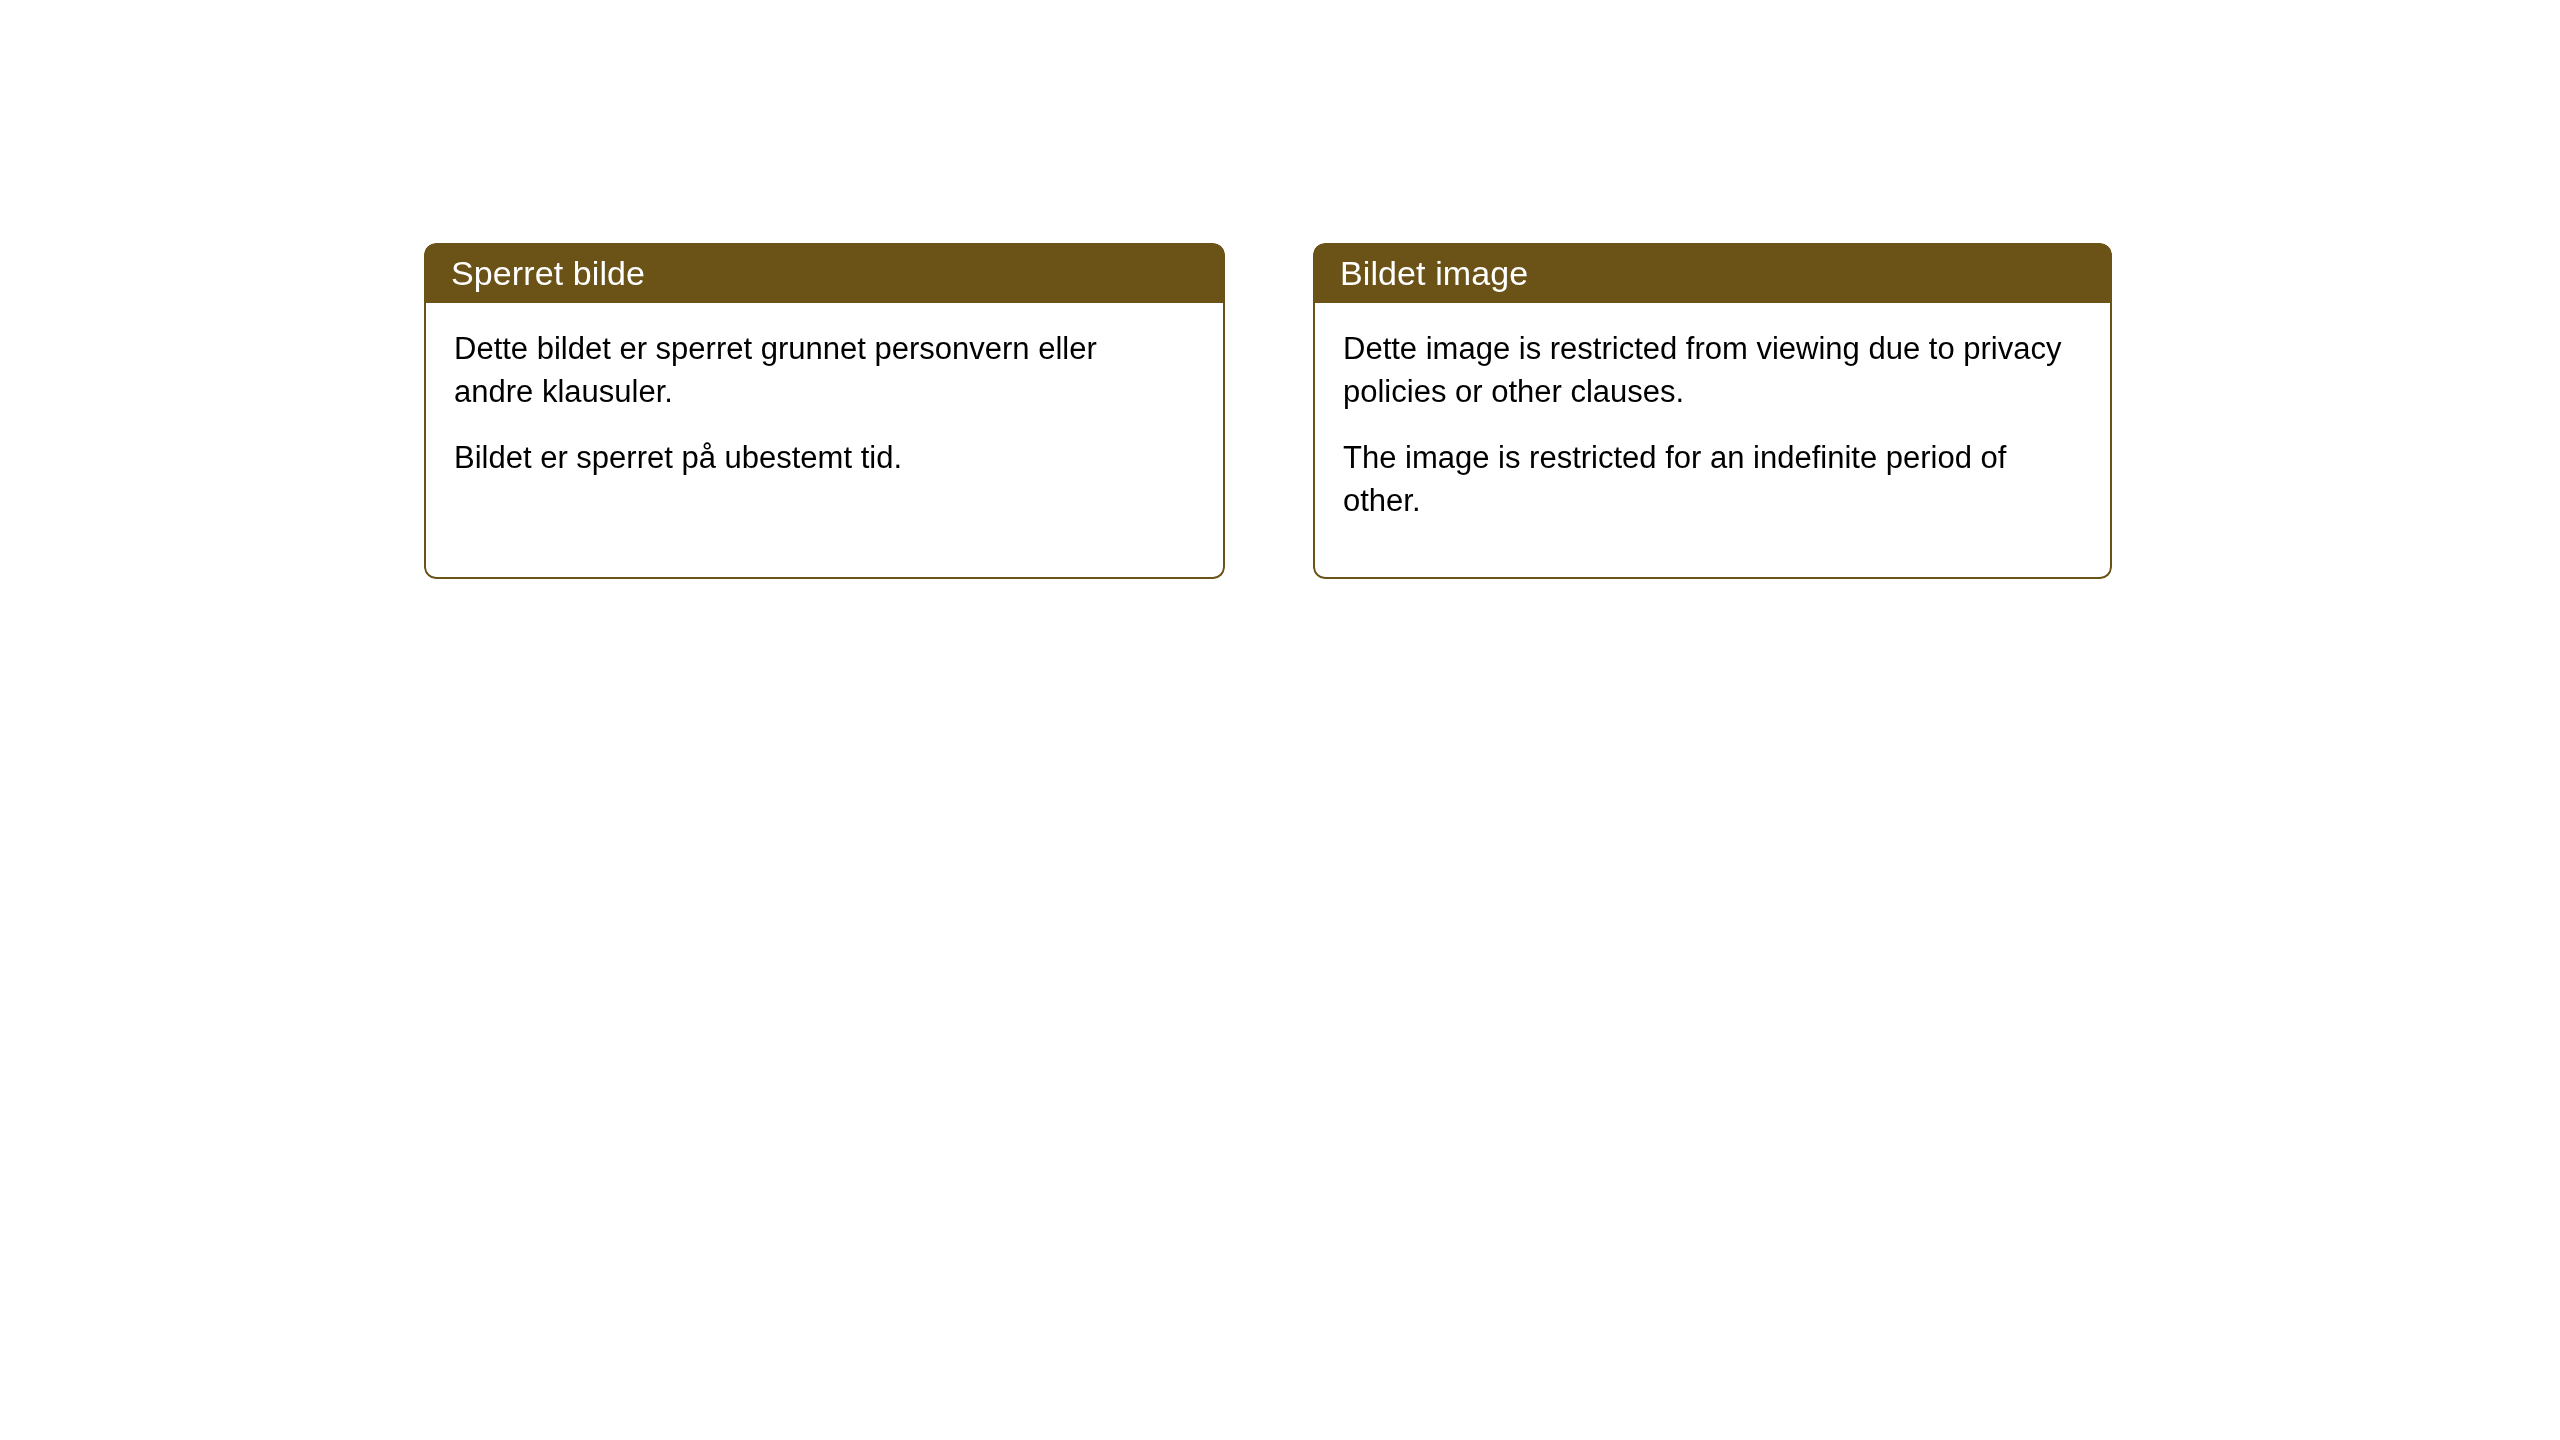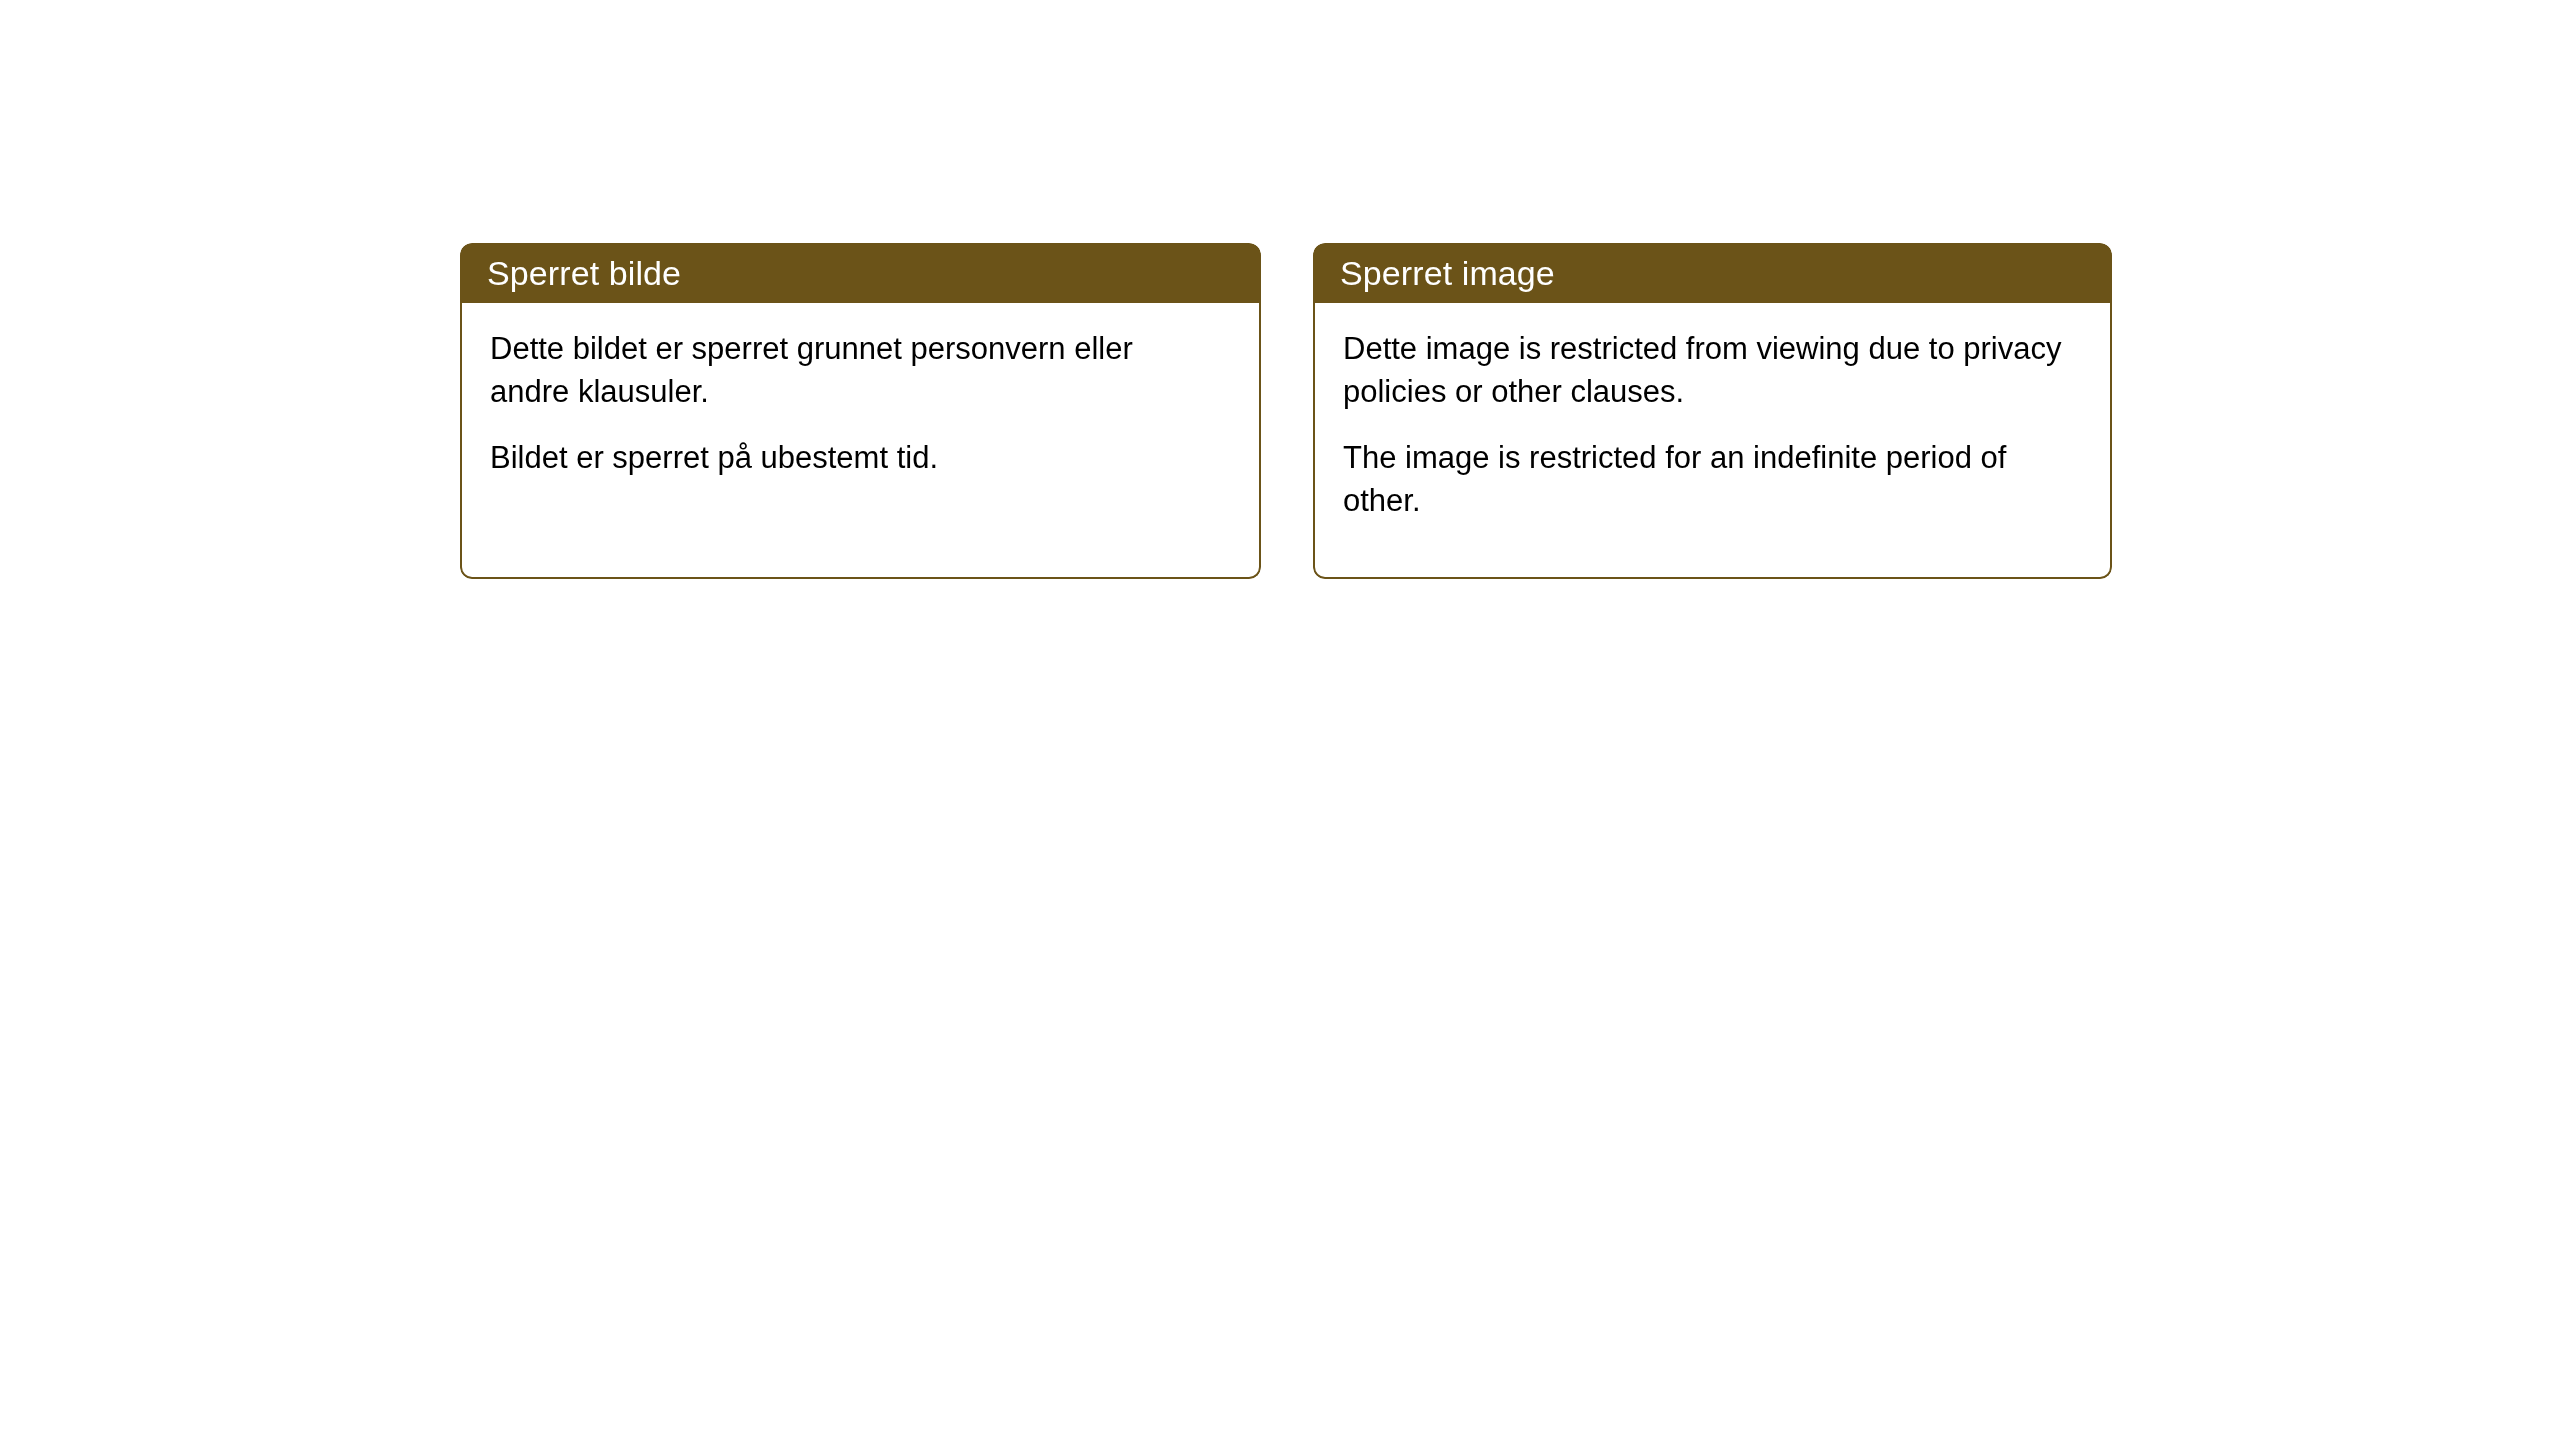--- a/index.html
+++ b/index.html
@@ -25,21 +25,21 @@
   .notice-card {
     position: absolute;
     top: 243px;
     height: 336px;
     box-sizing: border-box;
     background: #ffffff;
     border-radius: 12px;
     overflow: hidden;
   }
 
-  .notice-card.left  { left: 460px;  width: 801px; }
+  .notice-card.left  { left: 424px;  width: 801px; }
   .notice-card.right { left: 1313px; width: 799px; }
 
   .card-header {
     height: 60px;
     background: #6b5318;
     border-top-left-radius: 12px;
     border-top-right-radius: 12px;
     display: flex;
     align-items: center;
     padding-left: 27px;
@@ -89,21 +89,21 @@
       <span class="card-title">Sperret bilde</span>
     </div>
     <div class="card-body">
       <p class="body-paragraph">Dette bildet er sperret grunnet personvern eller andre klausuler.</p>
       <p class="body-paragraph">Bildet er sperret på ubestemt tid.</p>
     </div>
   </div>
 
   <div class="notice-card right">
     <div class="card-header">
-      <span class="card-title">Sperret image</span>
+      <span class="card-title">Bildet image</span>
     </div>
     <div class="card-body">
       <p class="body-paragraph">Dette image is restricted from viewing due to privacy policies or other clauses.</p>
       <p class="body-paragraph">The image is restricted for an indefinite period of other.</p>
     </div>
   </div>
 
 </div>
 
 </body></html>

